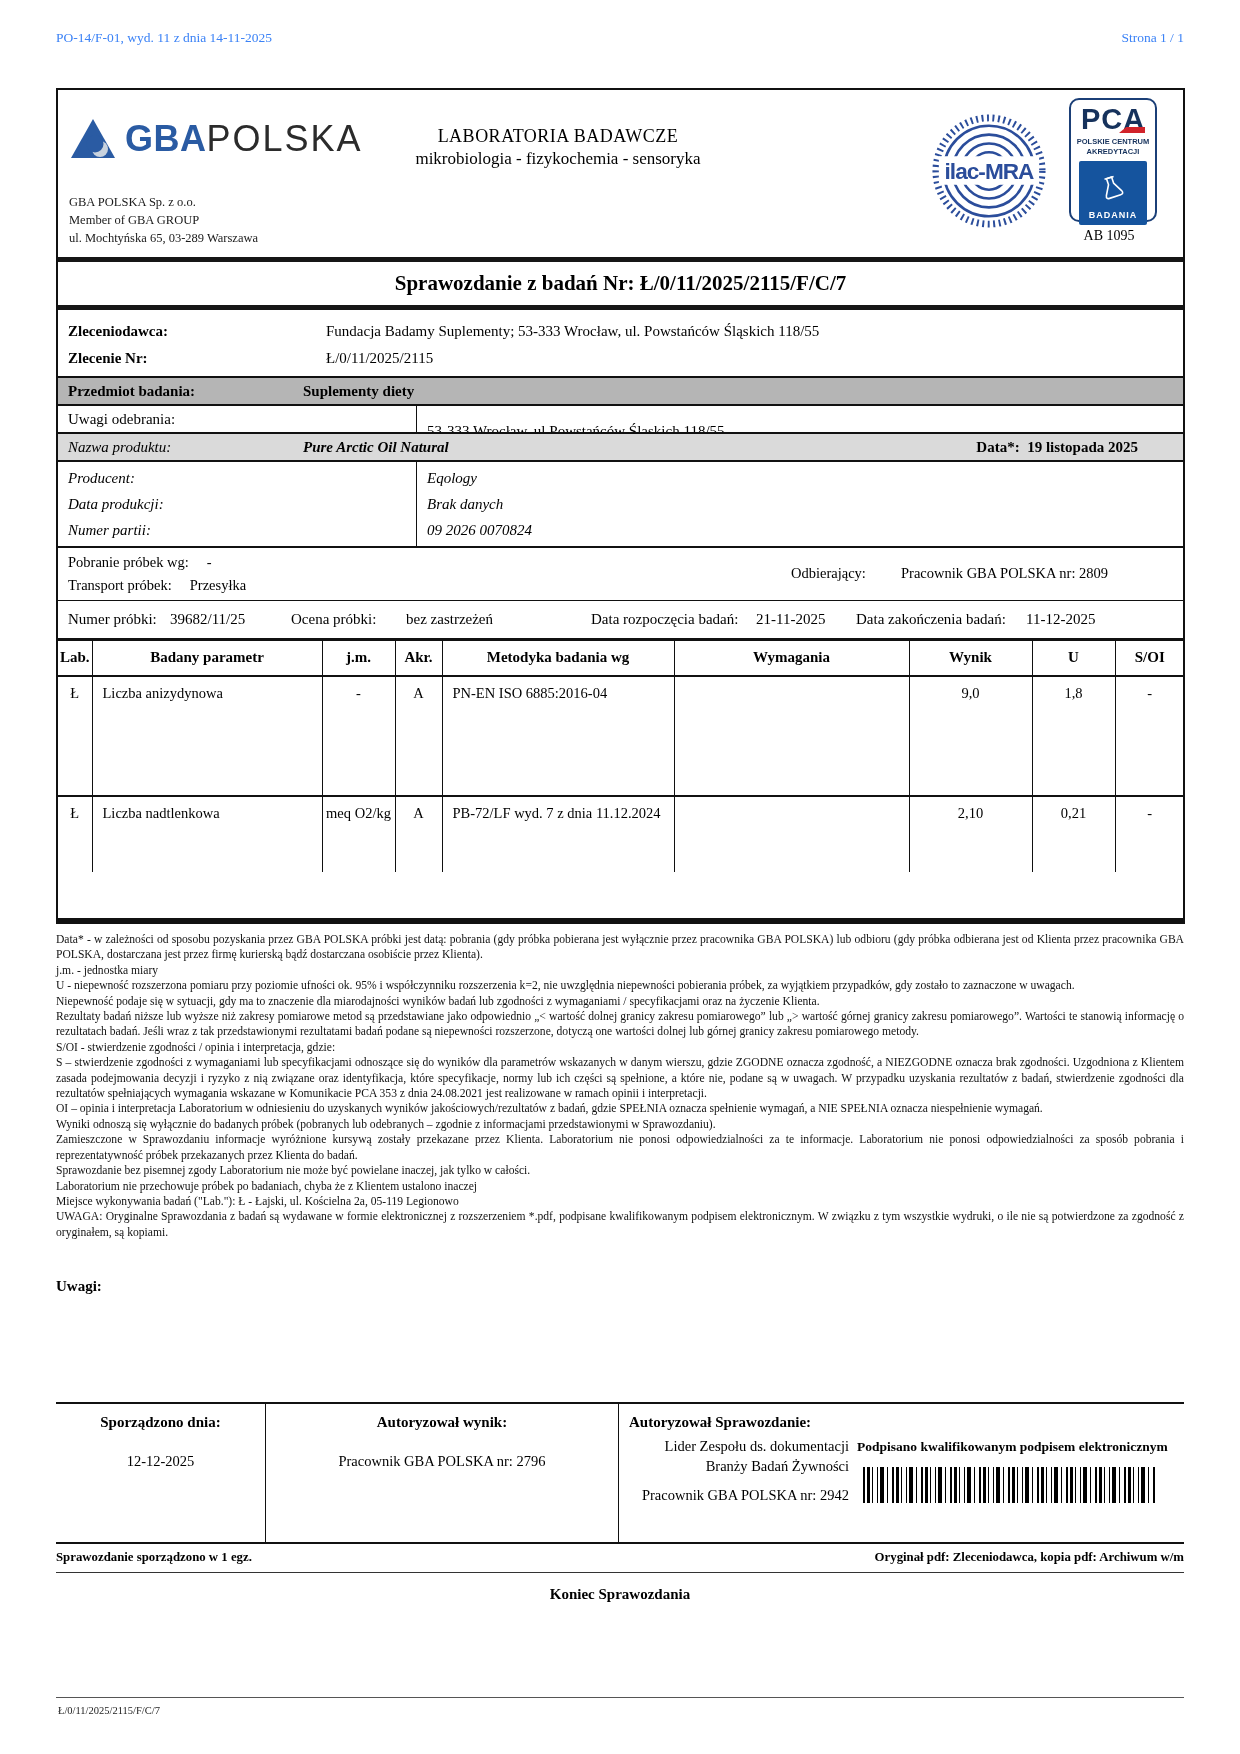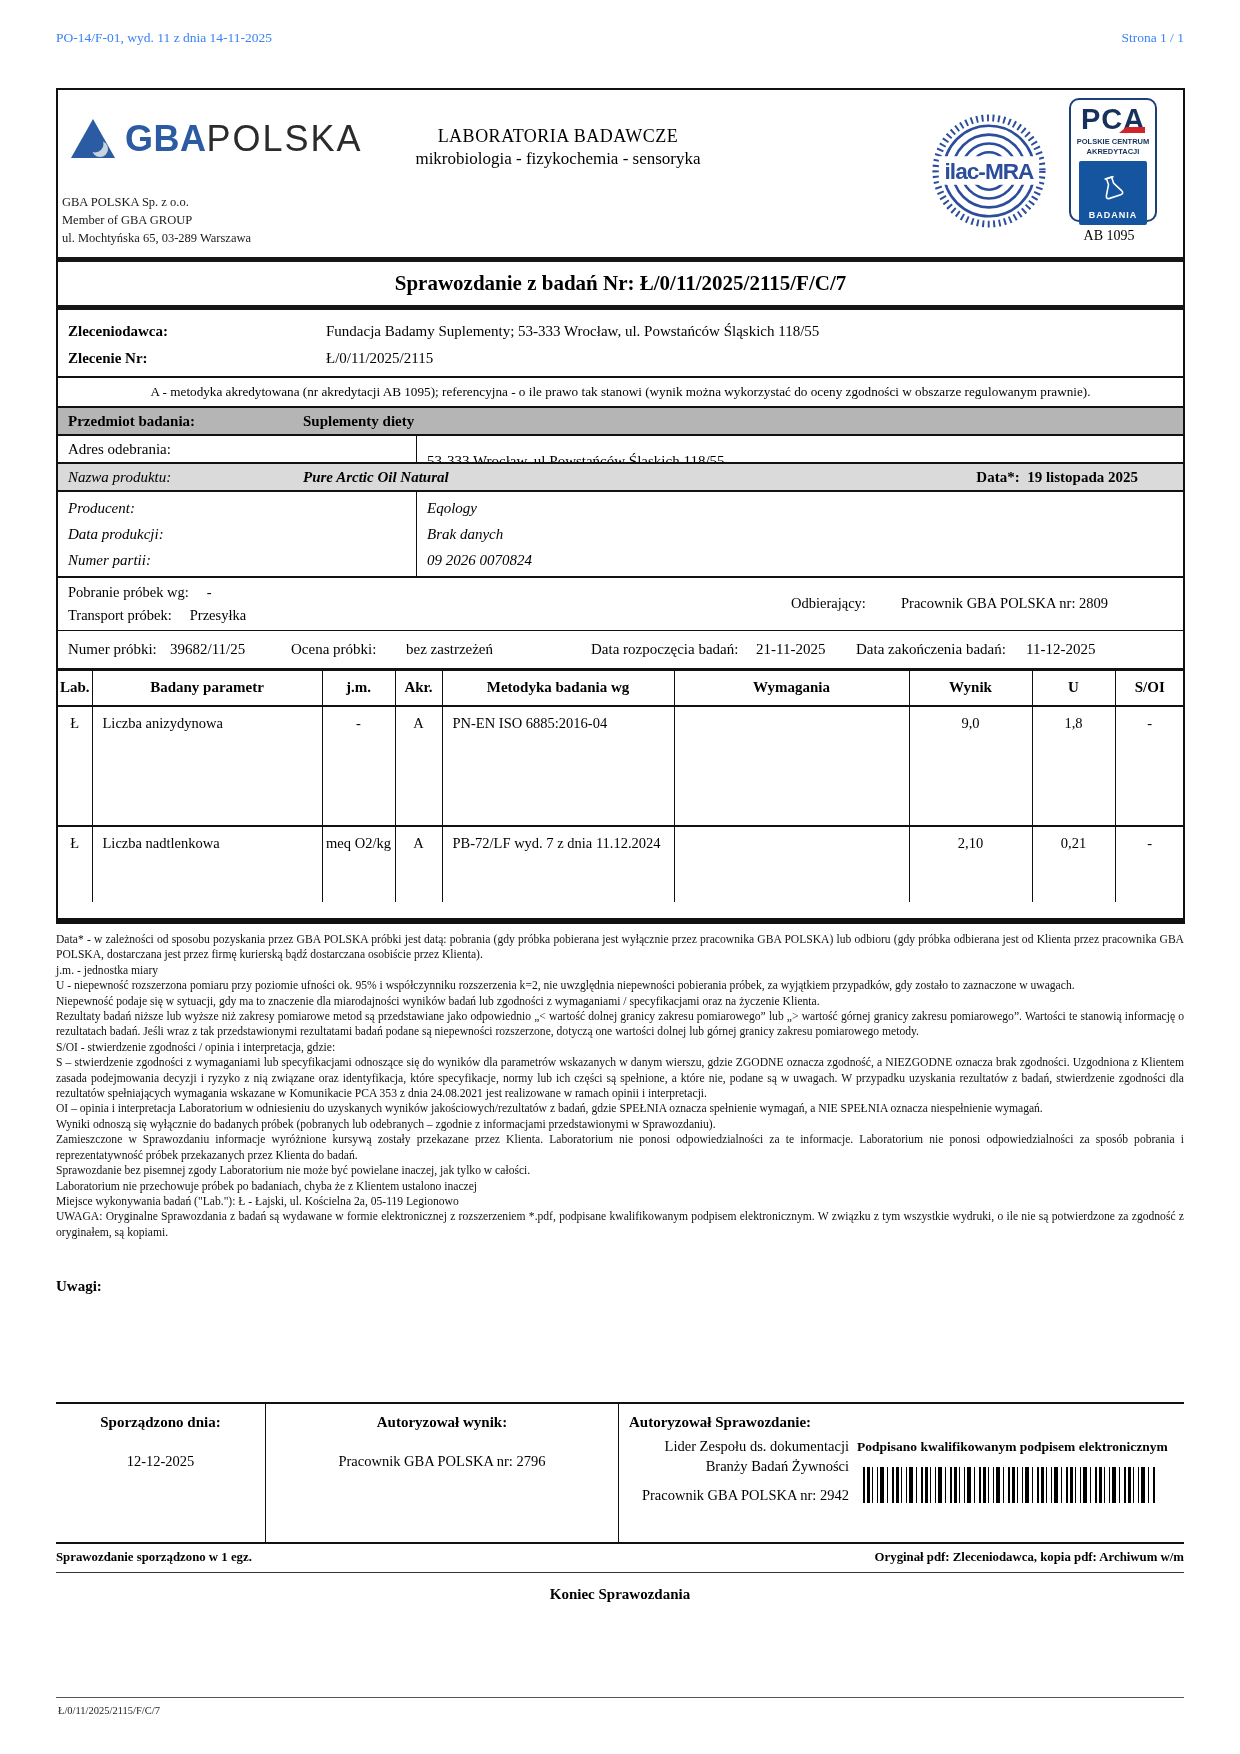--- a/index.html
+++ b/index.html
@@ -13,21 +13,21 @@
   
   .main-box { position:absolute; top:88px; left:56px; width:1129px; height:836px; border:2.5px solid #111; border-bottom:6px solid #111; overflow:hidden; background:#fff; }
 
   .hdr { position:relative; height:167px; }
   .logo-wrap { position:absolute; left:12px; top:28px; display:flex; align-items:center; gap:9px; }
   .gba-txt { font-family:"Liberation Sans", sans-serif; font-size:36px; font-weight:700; color:#2a5ba3; letter-spacing:.5px; }
   .polska-txt { font-family:"Liberation Sans", sans-serif; font-size:36px; font-weight:400; color:#2b2b2b; letter-spacing:2px; }
   .lab-center { position:absolute; left:290px; top:36px; width:420px; text-align:center; }
   .lab-center .t1 { font-size:18px; letter-spacing:.5px; }
   .lab-center .t2 { font-size:17px; margin-top:2px;text-align:center; }
-  .company { position:absolute; left:4px; bottom:10px; font-size:12.5px; line-height:1.45; color:#1a1a1a; }
+  .company { position:absolute; left:11px; bottom:10px; font-size:12.5px; line-height:1.45; color:#1a1a1a; }
   .ilac { position:absolute; left:872px; top:22px; }
   .pca-box { position:absolute; right:26px; top:8px; width:88px; height:124px; border:2.5px solid #1b3f77; border-radius:10px; background:#fff; padding-top:5px; }
   .pca-abbr { font-family:"Liberation Sans", sans-serif; font-weight:700; font-size:29px; color:#16325c; text-align:center; line-height:1; letter-spacing:1px; }
   .pca-red { height:6px; width:26px; background:#d1232a; margin:-7px 10px 4px auto; clip-path:polygon(0 100%, 28% 0, 100% 0, 100% 100%); }
   .pca-center { font-family:"Liberation Sans", sans-serif; font-weight:700; font-size:7.5px; color:#16325c; text-align:center; line-height:1.3; }
   .pca-blue { margin:4px auto 0; width:68px; height:64px; background:#15549e; display:flex; flex-direction:column; align-items:center; justify-content:flex-end; border-radius:2px; }
   .pca-blue svg { margin-bottom:2px; }
   .pca-badania { font-family:"Liberation Sans", sans-serif; font-weight:700; font-size:9px; color:#fff; letter-spacing:1px; padding-bottom:5px; }
   .pca-ab { position:absolute; right:34px; top:138px; width:80px; text-align:center; font-size:14px; }
 
@@ -181,29 +181,28 @@
       <div class="order-row">
         <span class="lbl">Zleceniodawca:</span>
         <span class="val">Fundacja Badamy Suplementy; 53-333 Wrocław, ul. Powstańców Śląskich 118/55</span>
       </div>
       <div class="order-row">
         <span class="lbl">Zlecenie Nr:</span>
         <span class="val">Ł/0/11/2025/2115</span>
       </div>
     </div>
 
-    <div class="note-row">A - metodyka akredytowana (nr akredytacji AB 1095); referencyjna - o ile prawo tak stanowi (wynik można wykorzystać do oceny zgodności w obszarze regulowanym prawnie).</div>
 
     <div class="subject-row row-flex">
       <span class="lbl">Przedmiot badania:</span>
       <span class="val">Suplementy diety</span>
     </div>
 
     <div class="addr-row row-flex">
-      <span class="lbl">Adres odebrania:</span>
+      <span class="lbl">Uwagi odebrania:</span>
       <span class="val">53-333 Wrocław, ul.Powstańców Śląskich 118/55</span>
     </div>
 
     <div class="product-row row-flex">
       <span class="lbl">Nazwa produktu:</span>
       <span class="val">Pure Arctic Oil Natural</span>
       <span class="date"><span>Data*:</span>&nbsp; <span>19 listopada 2025</span></span>
     </div>
 
     <div class="producer-block">

